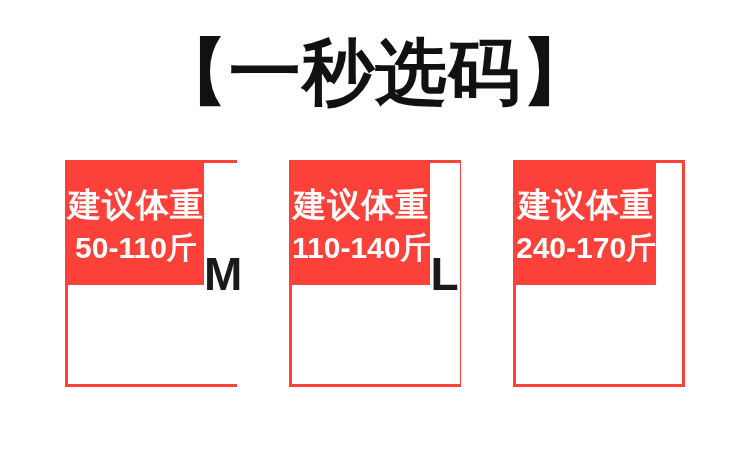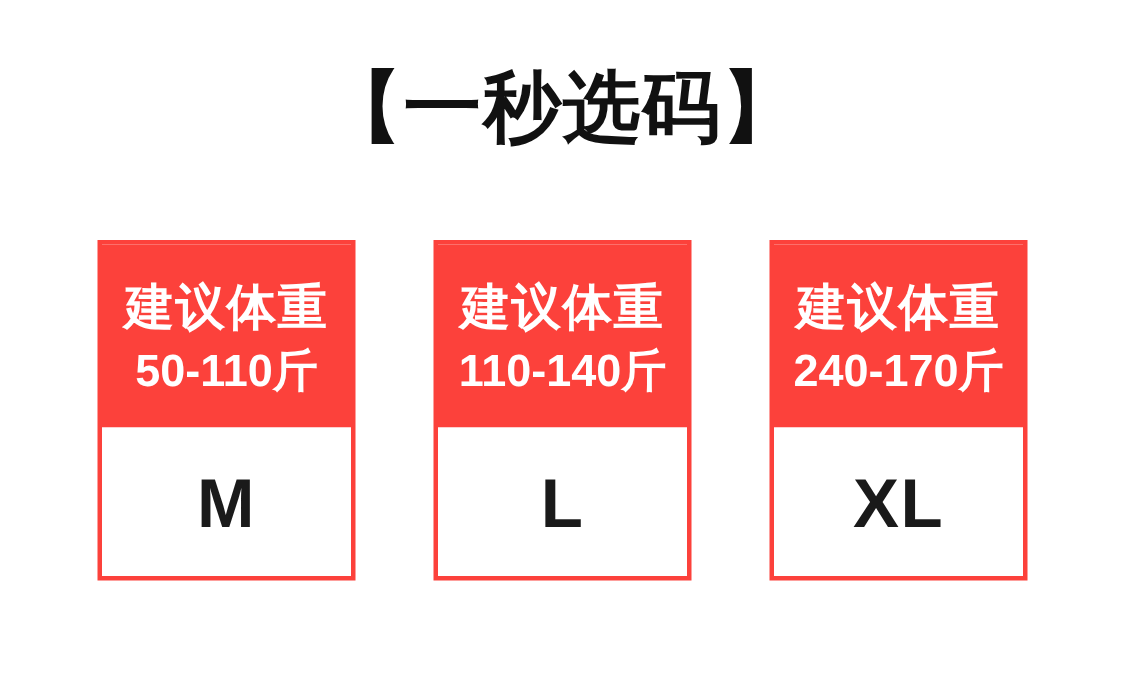--- a/index.html
+++ b/index.html
@@ -21,41 +21,41 @@
     height: 463px;
     background: #ffffff;
     overflow: hidden;
   }
   .title {
     position: absolute;
     top: 46px;
     left: 0;
     width: 100%;
     text-align: center;
-    font-size: 52px;
+    font-size: 72px;
     line-height: 52px;
     font-weight: bold;
     color: var(--ink);
     letter-spacing: 1px;
     white-space: nowrap;
   }
   .cards {
     position: absolute;
     top: 160px;
     left: 65px;
     display: flex;
     gap: 52px;
   }
   .card {
     width: 172px;
     height: 227px;
     border: 3px solid var(--red);
     background: #ffffff;
     display: flex;
-    flex-direction: column;
+    flex-direction: row;
   }
   .card-header {
     height: 122px;
     flex: none;
     background: var(--red);
     color: #ffffff;
     text-align: center;
     padding-top: 21px;
   }
   .card-header .label {
@@ -112,19 +112,16 @@
       <div class="card-body">
         <div class="size">L</div>
       </div>
     </div>
 
     <div class="card">
       <div class="card-header">
         <div class="label">建议体重</div>
         <div class="range">240-170斤</div>
       </div>
-      <div class="card-body">
-        <div class="size">XL</div>
-      </div>
     </div>
 
   </div>
 </div>
 
 </body></html>

